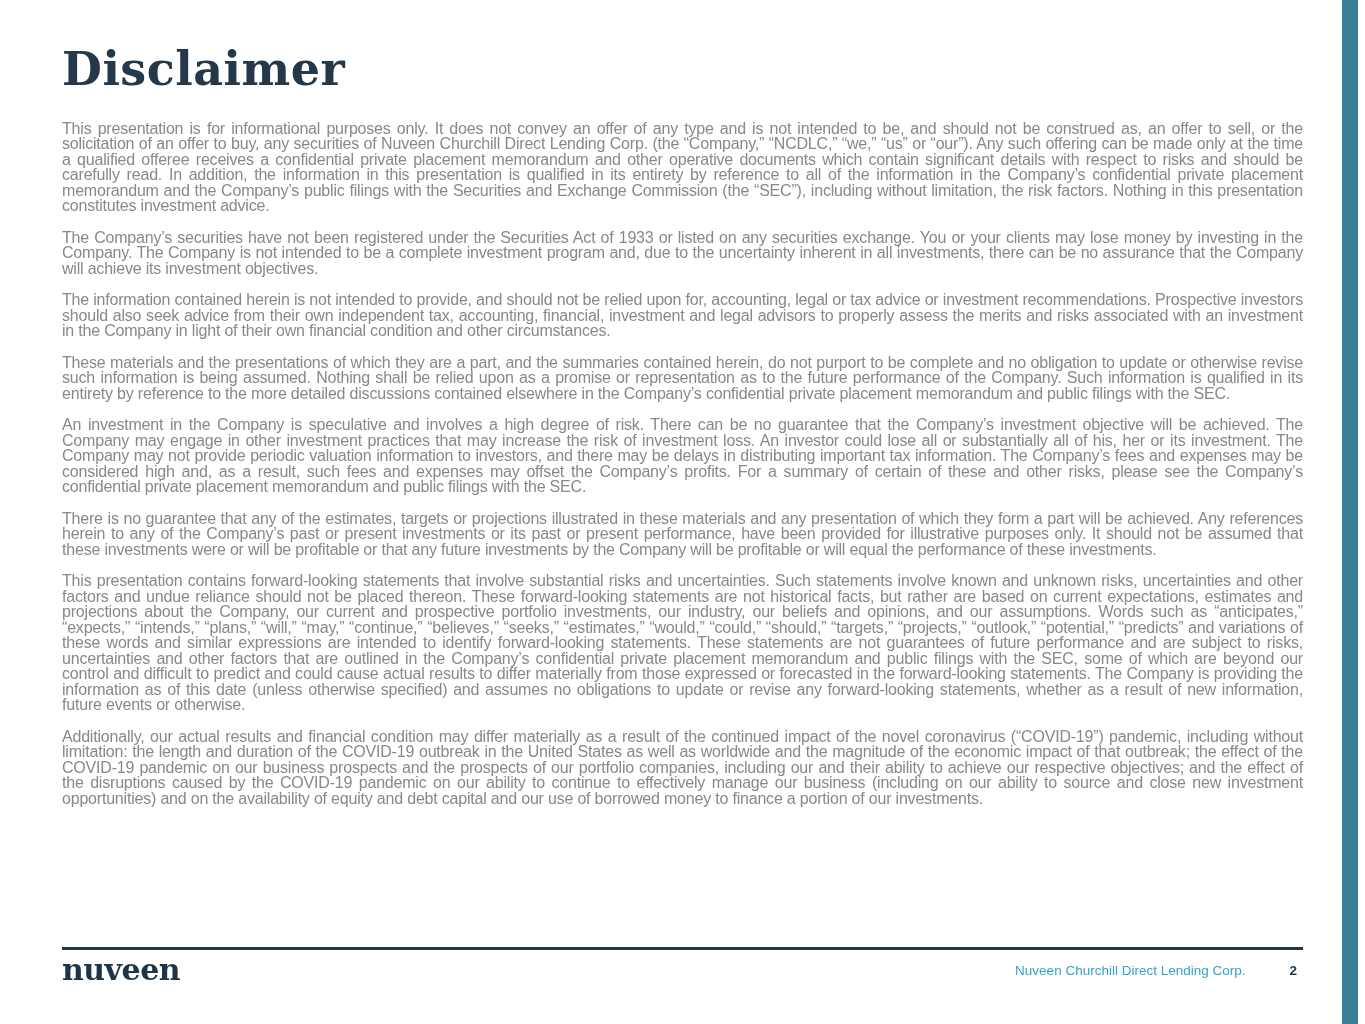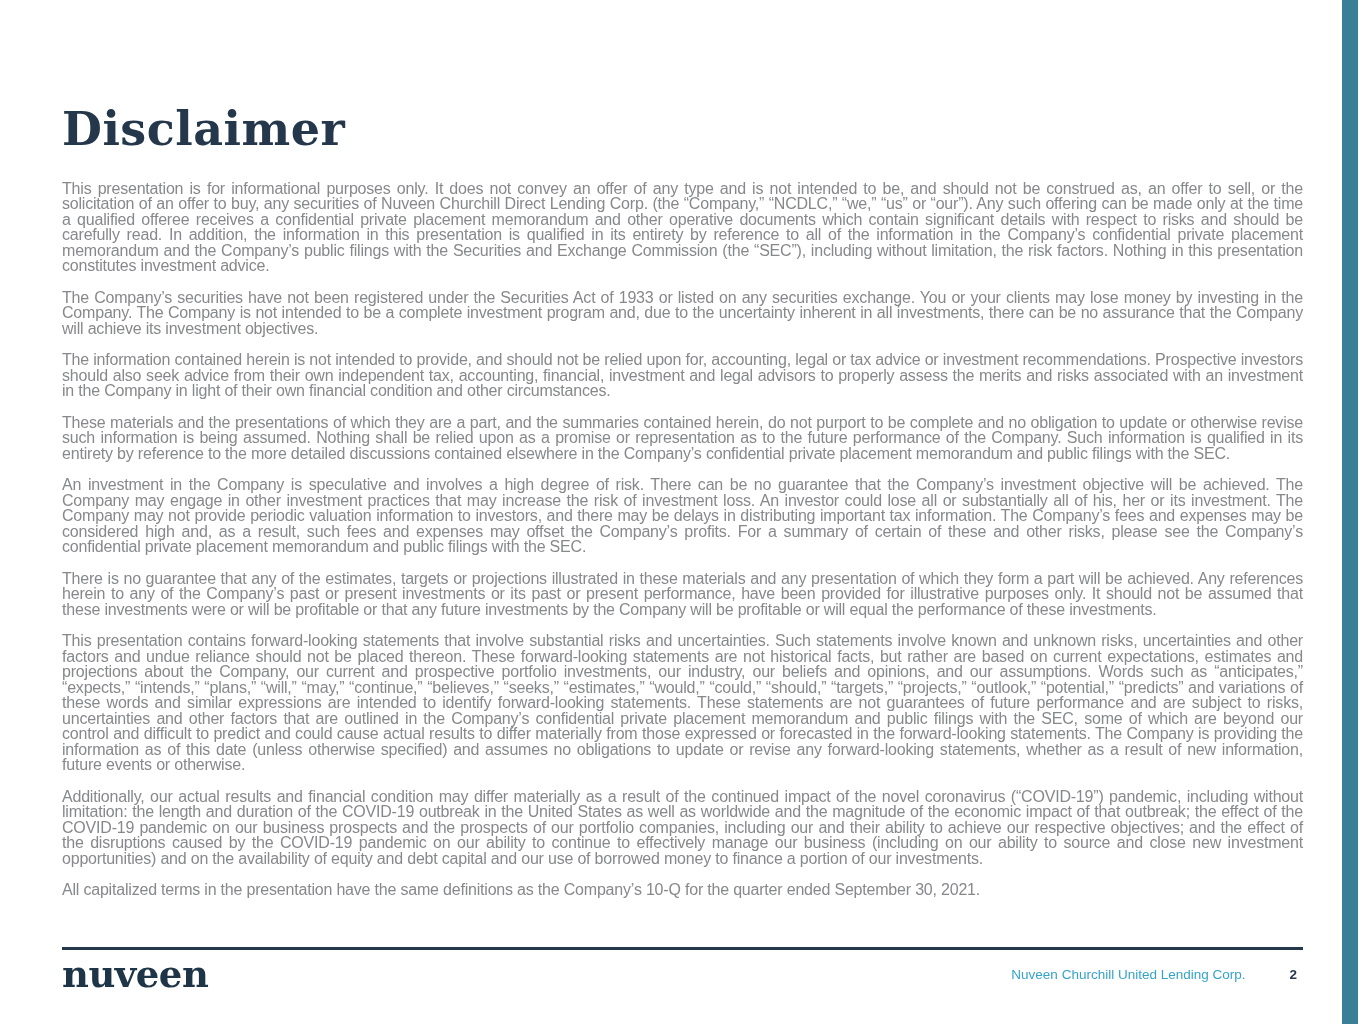--- a/index.html
+++ b/index.html
@@ -24,21 +24,21 @@
     background: #3a7f96;
   }
   .content {
     position: absolute;
     left: 62px;
     top: 0;
     width: 1241px;
   }
   .page-title {
     margin: 0;
-    padding-top: 104px;
+    padding-top: 44px;
     font-family: "DejaVu Serif", serif;
     font-weight: bold;
     font-size: 46px;
     line-height: 1.1;
     letter-spacing: 0.5px;
     color: #24374b;
   }
   .paragraphs {
     margin-top: 26px;
   }
@@ -63,21 +63,21 @@
     left: 62px;
     top: 952px;
     width: 1241px;
     display: flex;
     align-items: center;
     justify-content: space-between;
   }
   .brand-logo {
     font-family: "DejaVu Serif", serif;
     font-weight: bold;
-    font-size: 37px;
+    font-size: 30px;
     letter-spacing: -0.5px;
     color: #1e3548;
     line-height: 1.2;
   }
   .footer-right {
     display: flex;
     align-items: center;
     gap: 44px;
     padding-right: 6px;
   }
@@ -103,27 +103,26 @@
 
     <div class="paragraphs">
         <p class="para">This presentation is for informational purposes only. It does not convey an offer of any type and is not intended to be, and should not be construed as, an offer to sell, or the solicitation of an offer to buy, any securities of Nuveen Churchill Direct Lending Corp. (the “Company,” “NCDLC,” “we,” “us” or “our”). Any such offering can be made only at the time a qualified offeree receives a confidential private placement memorandum and other operative documents which contain significant details with respect to risks and should be carefully read. In addition, the information in this presentation is qualified in its entirety by reference to all of the information in the Company’s confidential private placement memorandum and the Company’s public filings with the Securities and Exchange Commission (the “SEC”), including without limitation, the risk factors. Nothing in this presentation constitutes investment advice.</p>
         <p class="para">The Company’s securities have not been registered under the Securities Act of 1933 or listed on any securities exchange. You or your clients may lose money by investing in the Company. The Company is not intended to be a complete investment program and, due to the uncertainty inherent in all investments, there can be no assurance that the Company will achieve its investment objectives.</p>
         <p class="para">The information contained herein is not intended to provide, and should not be relied upon for, accounting, legal or tax advice or investment recommendations. Prospective investors should also seek advice from their own independent tax, accounting, financial, investment and legal advisors to properly assess the merits and risks associated with an investment in the Company in light of their own financial condition and other circumstances.</p>
         <p class="para">These materials and the presentations of which they are a part, and the summaries contained herein, do not purport to be complete and no obligation to update or otherwise revise such information is being assumed. Nothing shall be relied upon as a promise or representation as to the future performance of the Company. Such information is qualified in its entirety by reference to the more detailed discussions contained elsewhere in the Company’s confidential private placement memorandum and public filings with the SEC.</p>
         <p class="para">An investment in the Company is speculative and involves a high degree of risk. There can be no guarantee that the Company’s investment objective will be achieved. The Company may engage in other investment practices that may increase the risk of investment loss. An investor could lose all or substantially all of his, her or its investment. The Company may not provide periodic valuation information to investors, and there may be delays in distributing important tax information. The Company’s fees and expenses may be considered high and, as a result, such fees and expenses may offset the Company’s profits. For a summary of certain of these and other risks, please see the Company’s confidential private placement memorandum and public filings with the SEC.</p>
         <p class="para">There is no guarantee that any of the estimates, targets or projections illustrated in these materials and any presentation of which they form a part will be achieved.  Any references herein to any of the Company’s past or present investments or its past or present performance, have been provided for illustrative purposes only. It should not be assumed that these investments were or will be profitable or that any future investments by the Company will be profitable or will equal the performance of these investments.</p>
         <p class="para">This presentation contains forward-looking statements that involve substantial risks and uncertainties. Such statements involve known and unknown risks, uncertainties and other factors and undue reliance should not be placed thereon. These forward-looking statements are not historical facts, but rather are based on current expectations, estimates and projections about the Company, our current and prospective portfolio investments, our industry, our beliefs and opinions, and our assumptions. Words such as “anticipates,” “expects,” “intends,” “plans,” “will,” “may,” “continue,” “believes,” “seeks,” “estimates,” “would,” “could,” “should,” “targets,” “projects,” “outlook,” “potential,” “predicts” and variations of these words and similar expressions are intended to identify forward-looking statements. These statements are not guarantees of future performance and are subject to risks, uncertainties and other factors that are outlined in the Company’s confidential private placement memorandum and public filings with the SEC, some of which are beyond our control and difficult to predict and could cause actual results to differ materially from those expressed or forecasted in the forward-looking statements. The Company is providing the information as of this date (unless otherwise specified) and assumes no obligations to update or revise any forward-looking statements, whether as a result of new information, future events or otherwise.</p>
         <p class="para">Additionally, our actual results and financial condition may differ materially as a result of the continued impact of the novel coronavirus (“COVID-19”) pandemic, including without limitation: the length and duration of the COVID-19 outbreak in the United States as well as worldwide and the magnitude of the economic impact of that outbreak; the effect of the COVID-19 pandemic on our business prospects and the prospects of our portfolio companies, including our and their ability to achieve our respective objectives; and the effect of the disruptions caused by the COVID-19 pandemic on our ability to continue to effectively manage our business (including on our ability to source and close new investment opportunities) and on the availability of equity and debt capital and our use of borrowed money to finance a portion of our investments.</p>
-        <p class="para">All capitalized terms in the presentation have the same definitions as the Company’s 10-Q for the quarter ended September 30, 2021.</p>
       </div>
   </div>
 
   <div class="footer-rule"></div>
 
   <div class="footer">
     <div class="brand-logo">nuveen</div>
     <div class="footer-right">
-      <span class="footer-company">Nuveen Churchill United Lending Corp.</span>
+      <span class="footer-company">Nuveen Churchill Direct Lending Corp.</span>
       <span class="footer-page-number">2</span>
     </div>
   </div>
 
 </div>
 
 </body></html>

